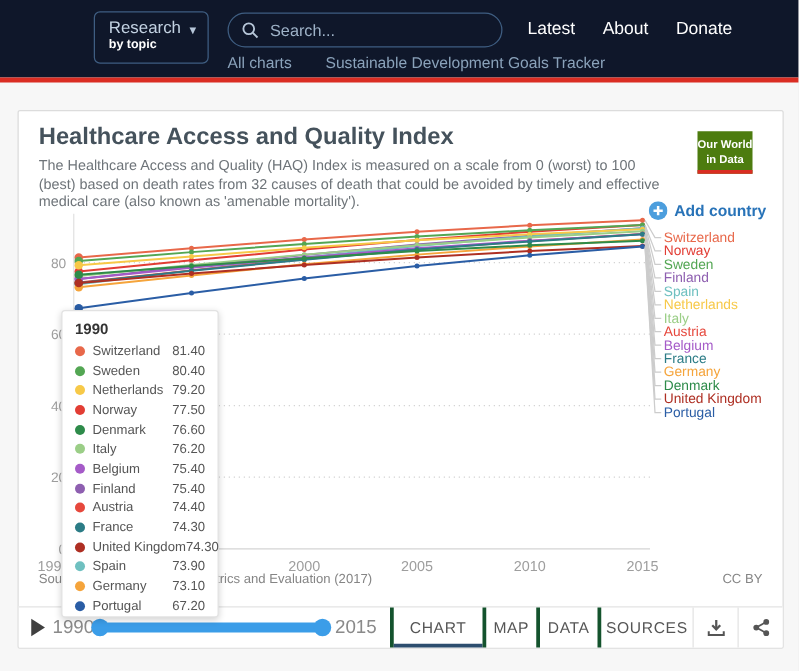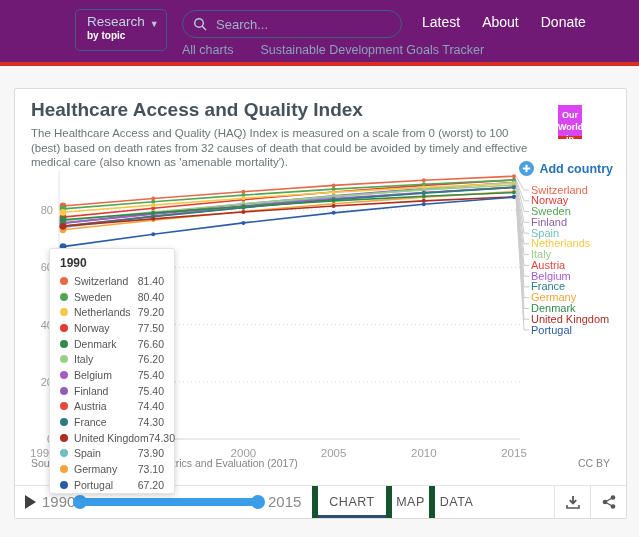--- a/index.html
+++ b/index.html
@@ -18,21 +18,21 @@
   .search-pill input::placeholder{color:#9fb3c8;}
   .nav-links{position:absolute;left:422px;top:14px;display:flex;gap:22px;}
   .nav-link{color:#ffffff;font-size:14px;font-weight:500;cursor:pointer;}
   .sub-links{position:absolute;left:182px;top:43px;display:flex;gap:27px;}
   .sub-link{color:#8aa2ba;font-size:12.5px;cursor:pointer;}
 
   
   .card{position:absolute;left:14px;top:88px;width:611px;height:429px;background:#ffffff;border:1px solid #dcdcdc;border-radius:2px;box-sizing:content-box;}
   .chart-title{position:absolute;left:16px;top:10px;font-size:19px;color:#45525c;font-weight:700;}
   .chart-subtitle{position:absolute;left:16px;top:37px;width:508px;font-size:11.5px;line-height:1.28;color:#6e7479;}
-  .owid-logo{position:absolute;left:543px;top:16px;width:24px;height:27px;background:#d946ef;border-bottom:3px solid #ce2418;color:#fff;font-size:9px;font-weight:bold;text-align:center;line-height:1.35;padding-top:4px;box-sizing:content-box;cursor:pointer;}
+  .owid-logo{position:absolute;left:543px;top:16px;width:44px;height:27px;background:#4d7c0f;border-bottom:3px solid #ce2418;color:#fff;font-size:9px;font-weight:bold;text-align:center;line-height:1.35;padding-top:4px;box-sizing:content-box;cursor:pointer;}
   .add-country{position:absolute;right:13px;top:72px;display:flex;align-items:center;gap:5px;cursor:pointer;}
   .add-country-label{font-size:12.5px;font-weight:bold;}
 
   .chart-svg{position:absolute;left:0;top:80px;}
   .tick{font-size:11px;fill:#9e9e9e;font-family:"Liberation Sans",sans-serif;}
   .tick-x{font-size:11.5px;}
   .legend-label{font-size:11px;font-family:"Liberation Sans",sans-serif;cursor:pointer;}
 
   
   .tooltip{position:absolute;left:34px;top:159px;width:126px;height:246px;background:#ffffff;border:1px solid #e2e2e2;border-radius:3px;box-shadow:0 2px 6px rgba(0,0,0,.18);z-index:6;padding:7px 10px 4px 10px;box-sizing:border-box;}
@@ -47,31 +47,31 @@
 
   
   .card-footer{position:absolute;left:0;top:396px;width:611px;height:32px;border-top:1px solid #e3e3e3;background:#fff;}
   .play-btn{position:absolute;left:10px;top:9px;width:0;height:0;border-top:7px solid transparent;border-bottom:7px solid transparent;border-left:11px solid #404040;cursor:pointer;}
   .tl-label{position:absolute;top:7px;font-size:15px;color:#8a8a8a;}
   .tl-start{left:27px;} .tl-end{left:253px;}
   .tl-track{position:absolute;left:62px;top:12px;width:186px;height:8px;border-radius:4px;cursor:pointer;}
   .tl-handle{position:absolute;top:9px;width:14px;height:14px;border-radius:50%;cursor:pointer;}
   .tl-handle.start{left:58px;} .tl-handle.end{left:236px;}
   .footer-tabs{position:absolute;left:297px;top:0;height:32px;display:flex;}
-  .tab{position:relative;height:32px;display:flex;align-items:center;justify-content:center;font-size:12.5px;letter-spacing:.5px;color:#565656;border-left:6px solid #14532d;cursor:pointer;box-sizing:border-box;}
+  .tab{position:relative;height:32px;display:flex;align-items:center;justify-content:center;font-size:12.5px;letter-spacing:.5px;color:#565656;border-left:3px solid #14532d;cursor:pointer;box-sizing:border-box;}
   .tab.active::after{content:"";position:absolute;left:0;right:0;bottom:0;height:3px;background:#2d4e6f;}
   .icon-cell{position:absolute;top:0;width:36px;height:32px;border-left:1px solid #e3e3e3;display:flex;align-items:center;justify-content:center;cursor:pointer;}
   .icon-dl{left:539px;} .icon-sh{left:575px;}
 </style>
 </head>
 <body>
 
 <div id="stage">
 
-  <div class="site-header" style="background: #701a75;">
+  <div class="site-header" style="background: #0f172a;">
     <div class="research-box">
       <div class="research-line1">
         <span>Research</span>
         <span class="caret">▼</span>
       </div>
       <div class="research-line2">by topic</div>
     </div>
     <div class="search-pill">
       <svg width="14" height="14" viewBox="0 0 14 14">
         <circle cx="6" cy="6" r="4.3" fill="none" stroke="#b6c6d8" stroke-width="1.5"></circle>
@@ -337,20 +337,21 @@
       <div class="play-btn"></div>
       <span class="tl-label tl-start">1990</span>
       <div class="tl-track" style="background: rgb(59, 157, 232);"></div>
       <div class="tl-handle start" style="background: rgb(59, 157, 232);"></div>
       <div class="tl-handle end" style="background: rgb(59, 157, 232);"></div>
       <span class="tl-label tl-end">2015</span>
       <div class="footer-tabs">
           <div class="tab active" style="width: 74px;">CHART</div>
           <div class="tab" style="width: 43px;">MAP</div>
           <div class="tab" style="width: 49px;">DATA</div>
+          <div class="tab" style="width: 76px;">SOURCES</div>
         </div>
       <div class="icon-cell icon-dl">
         <svg width="16" height="16" viewBox="0 0 16 16">
           <path d="M8 2 v7" stroke="#555" stroke-width="1.8" fill="none"></path>
           <path d="M4.8 6.2 L8 9.5 L11.2 6.2" stroke="#555" stroke-width="1.8" fill="none"></path>
           <path d="M2 11 v3 h12 v-3" stroke="#555" stroke-width="1.6" fill="none"></path>
         </svg>
       </div>
       <div class="icon-cell icon-sh">
         <svg width="16" height="16" viewBox="0 0 16 16">

